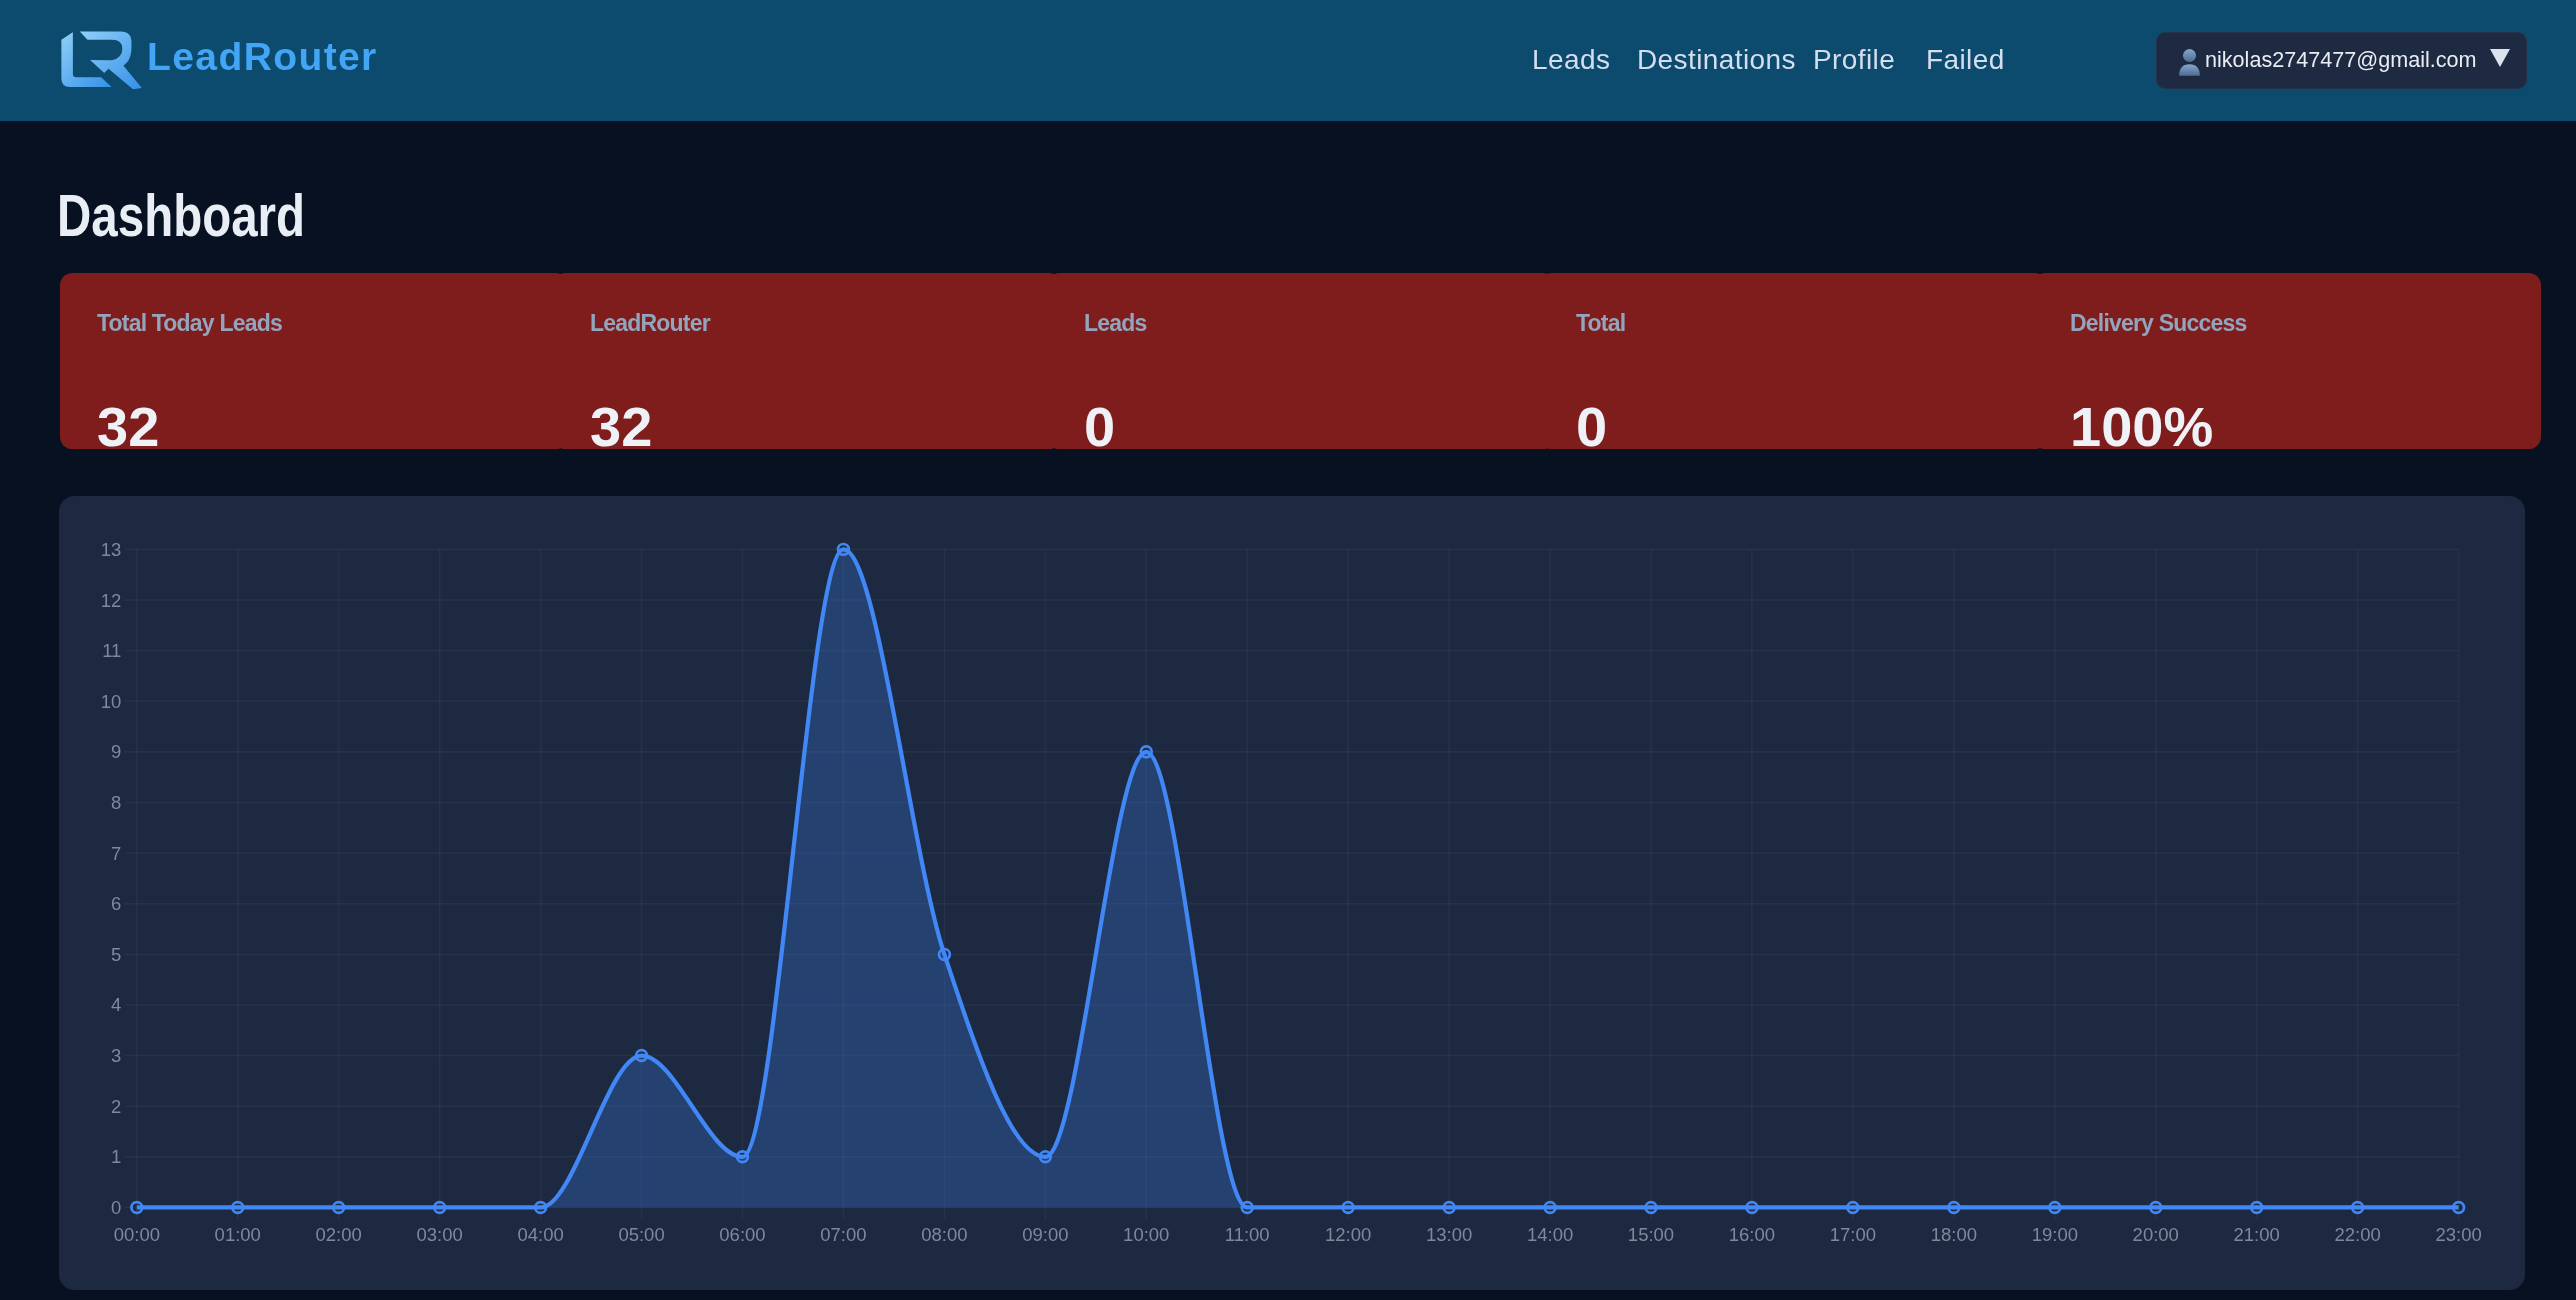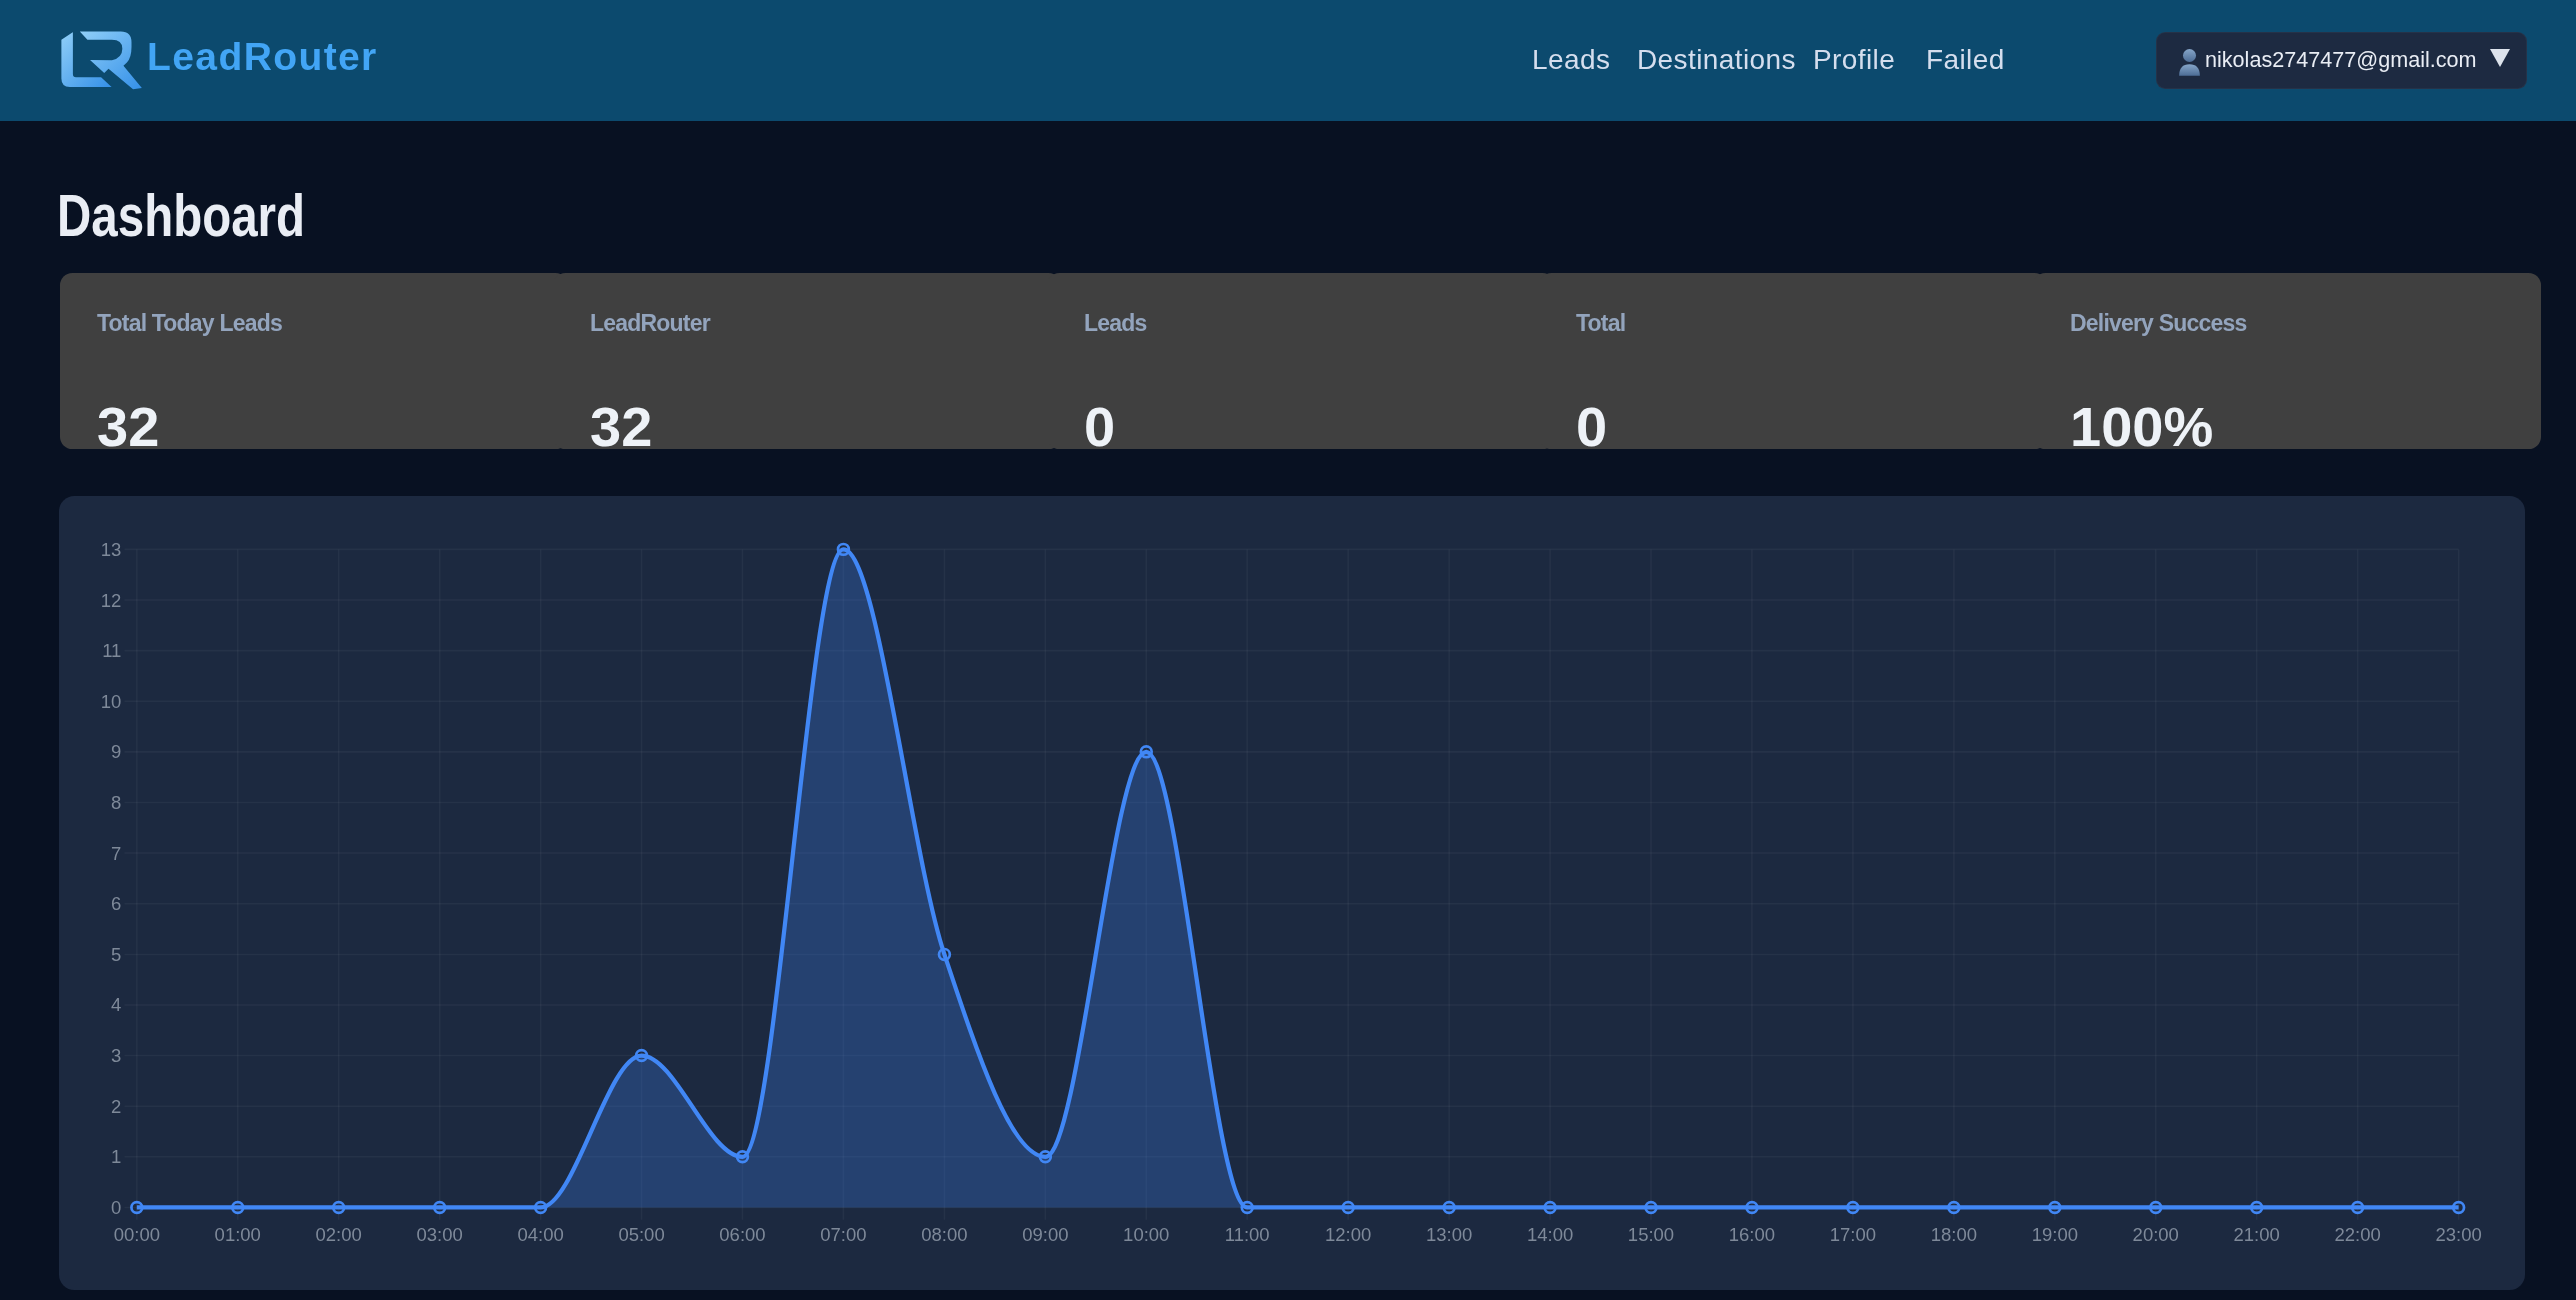--- a/index.html
+++ b/index.html
@@ -7,21 +7,21 @@
     font-family:"Liberation Sans", sans-serif; }
   #nav { position:absolute; left:0; top:0; width:2576px; height:121px; background:#0c4a6e;
     }
   .navlink { position:absolute; font-size:28px; color:#d5deee; line-height:1; top:46px; letter-spacing:0.4px; }
   #wordmark { position:absolute; left:147px; top:37px; font-size:39px; font-weight:700; color:#42a5f5; line-height:1; letter-spacing:1.4px; }
   #chip { position:absolute; left:2156px; top:32px; width:371px; height:57px; background:#1d2a41; border-radius:9.3px; border:0.8px solid rgba(255,255,255,0.04); }
   #email { position:absolute; left:2205px; top:49px; font-size:21.6px; color:#e9edf4; line-height:1;text-align:right; }
   #caret { position:absolute; left:2490px; top:49px; width:0; height:0;
     border-left:10.8px solid transparent; border-right:10.8px solid transparent; border-top:18.5px solid #dde3ec; }
   h1 { position:absolute; left:57px; top:187px; font-size:59px; font-weight:700; color:#e9edf4; line-height:1; transform:scaleX(0.805); transform-origin:left top; }
-  .card { position:absolute; top:273px; width:508px; height:176px; background:#404040; border-radius:12.3px; }
+  .card { position:absolute; top:273px; width:508px; height:176px; background:#7f1d1d; border-radius:12.3px; }
   .card .lbl { position:absolute; left:37px; top:39px; font-size:23px; font-weight:700; color:#93a4bd; line-height:1; letter-spacing:-0.8px; }
   .card .val { position:absolute; left:37px; top:86px; font-size:56px; font-weight:700; color:#eef2f7; line-height:1;margin-top:40px; }
   #chartcard { position:absolute; left:59px; top:496px; width:2466px; height:794px; background:#1c2940; border-radius:15.4px; }
   #chartsvg { position:absolute; left:0; top:0; width:2576px; height:1300px; }
 </style>
 </head>
 <body>
 <div id="nav">
   <svg id="logo" style="position:absolute;left:61px;top:31px" width="82" height="59" viewBox="0 0 106 77">
     <defs>

